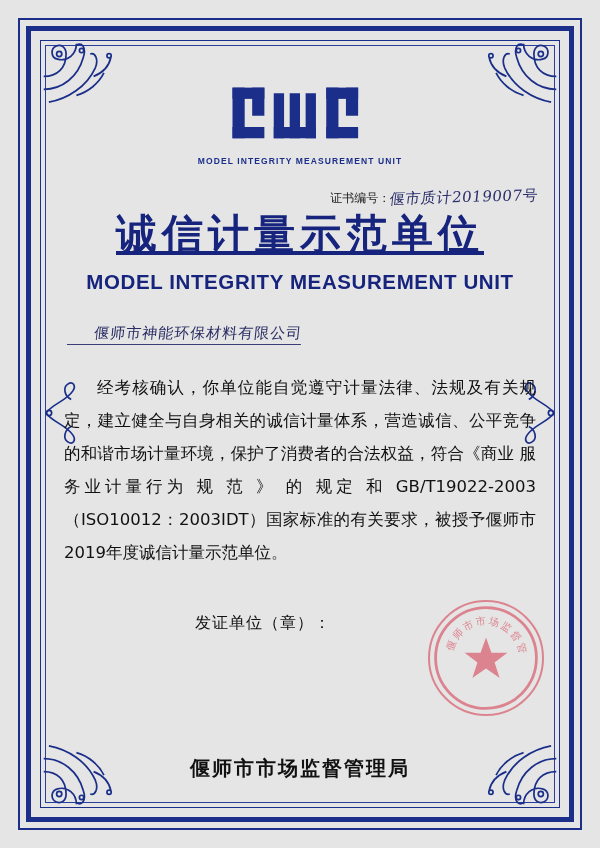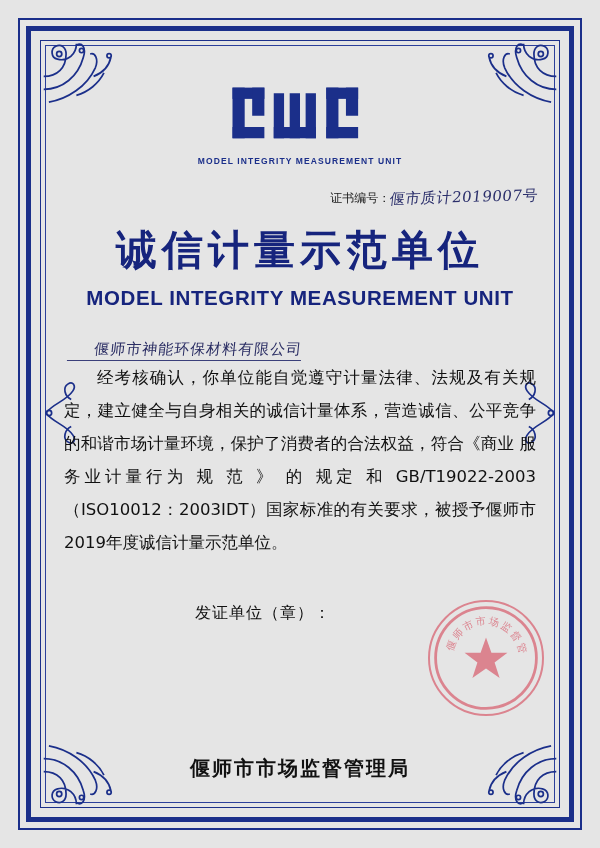--- a/index.html
+++ b/index.html
@@ -109,27 +109,27 @@
     font-family: "DejaVu Serif", serif;
     font-size: 15px;
     color: #2b2f6b;
     display: inline-block;
     transform: skewX(-8deg) rotate(-1.5deg);
     border-bottom: 0;
     letter-spacing: 0.5px;
   }
 
   .title-cn {
-    margin-top: 16px;
     text-align: center;
     font-family: "DejaVu Sans", sans-serif;
     font-weight: bold;
     font-size: 41px;
     letter-spacing: 5px;
     color: #16247d;
+    text-decoration: underline;
   }
   .title-en {
     margin-top: 8px;
     text-align: center;
     font-family: "Liberation Sans", sans-serif;
     font-weight: bold;
     font-size: 20.5px;
     letter-spacing: 0.6px;
     color: #16247d;
   }
@@ -142,20 +142,21 @@
     color: #2a2d63;
     transform: skewX(-6deg);
     letter-spacing: 1px;
     border-bottom: 1px solid #3a3f7a;
     display: inline-block;
     padding-bottom: 1px;
     margin-left: 12px;
   }
 
   .body-text {
+    margin-top: 26px;
     padding: 0 8px;
     font-family: "DejaVu Sans", sans-serif;
     font-size: 16.5px;
     line-height: 2.0;
     color: #111;
     text-align: justify;
     text-justify: inter-ideograph;
   }
   .body-text p { margin: 0; text-indent: 2em; }
 

